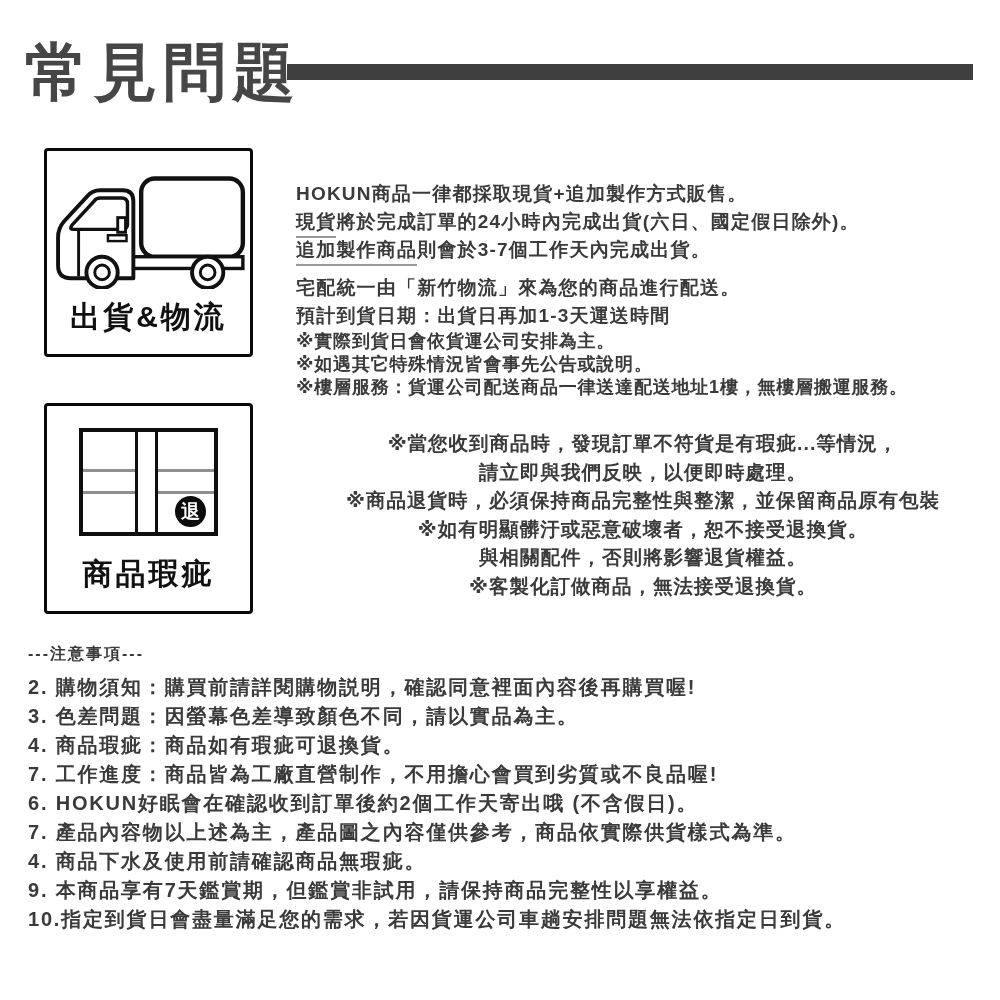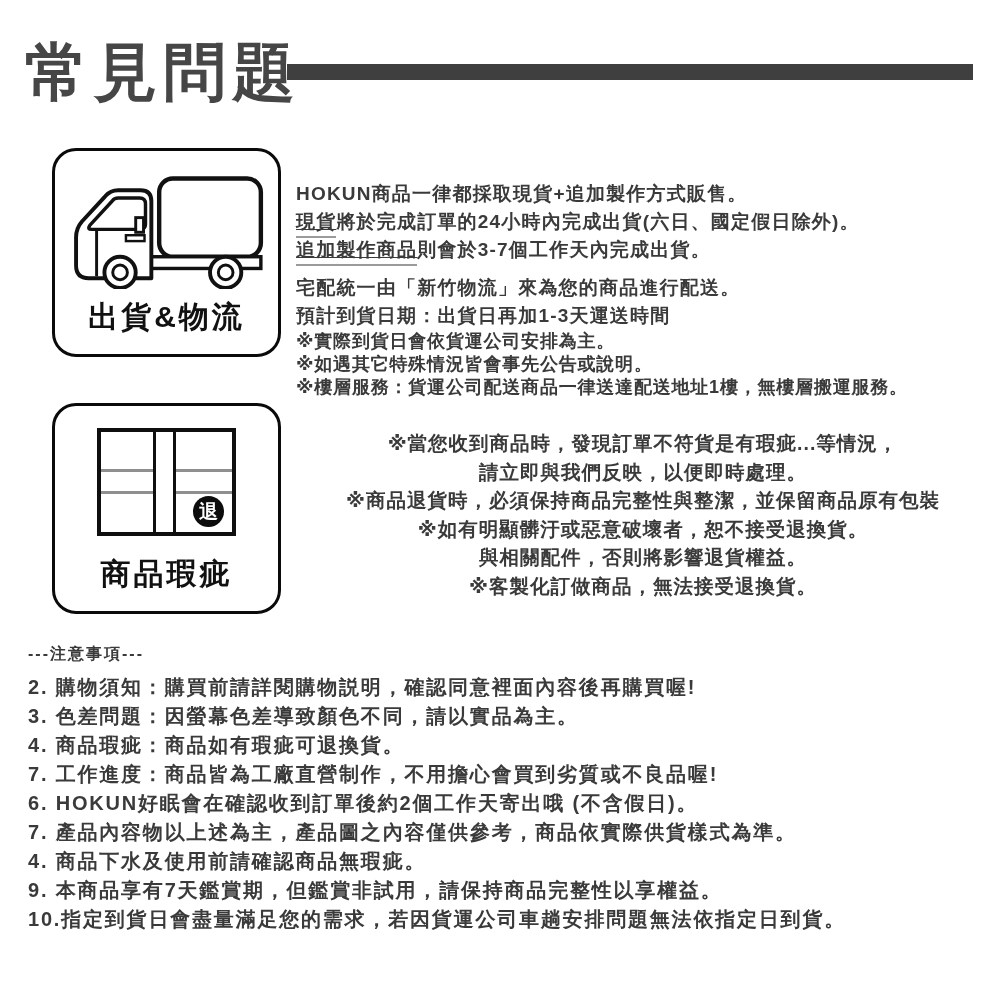--- a/index.html
+++ b/index.html
@@ -17,22 +17,22 @@
     font-size: 63px; font-weight: bold; letter-spacing: 6px;
     color: #464646; white-space: nowrap;
   }
   .title-bar {
     position: absolute; left: 287px; top: 64px;
     width: 686px; height: 16px; background: #3f3f3f;
   }
 
   
   .icon-box {
-    position: absolute; left: 52px; width: 229px;
-    border: 3px solid #0a0a0a; border-radius: 24px;
+    position: absolute; left: 44px; width: 209px;
+    border: 3px solid #0a0a0a; border-radius: 4px;
     background: #ffffff;
     display: flex; flex-direction: column; align-items: center;
   }
   .icon-box.shipping { top: 148px; height: 209px; }
   .icon-box.returns  { top: 403px; height: 211px; }
   .icon-box .box-label {
     font-size: 30px; font-weight: bold; color: #111111;
     letter-spacing: 3px; margin-top: auto; margin-bottom: 16px;
     white-space: nowrap;
   }
@@ -62,21 +62,21 @@
   }
 
   
   .txt { position: absolute; left: 296px; width: 694px; font-weight: bold; }
   .shipping-text { top: 141px; margin-top: 39px; }
   .returns-text  { top: 429px; text-align: center; }
 
   .ln { font-size: 19px; line-height: 28px; letter-spacing: 1.2px; white-space: nowrap; color: #3a3a3a; }
   .ln-sm { font-size: 18px; line-height: 23px; letter-spacing: 0.8px; }
   .gap { height: 10px; }
-  .u { border-bottom: 2px solid #9a9a9a; padding-bottom: 4px; text-decoration: underline; }
+  .u { border-bottom: 2px solid #9a9a9a; padding-bottom: 4px; }
 
   .returns-text .ln { line-height: 28.5px; font-size: 19.5px; letter-spacing: 1px; }
 
   
   .notes { position: absolute; left: 28px; top: 641px; width: 955px; font-weight: bold; }
   .notes .heading { font-size: 16px; letter-spacing: 2px; line-height: 26px; margin-bottom: 6px; color: #3a3a3a; }
   .notes .item { font-size: 20px; line-height: 29px; letter-spacing: 1.8px; white-space: nowrap; color: #3a3a3a; }
 </style>
 </head>
 <body>

